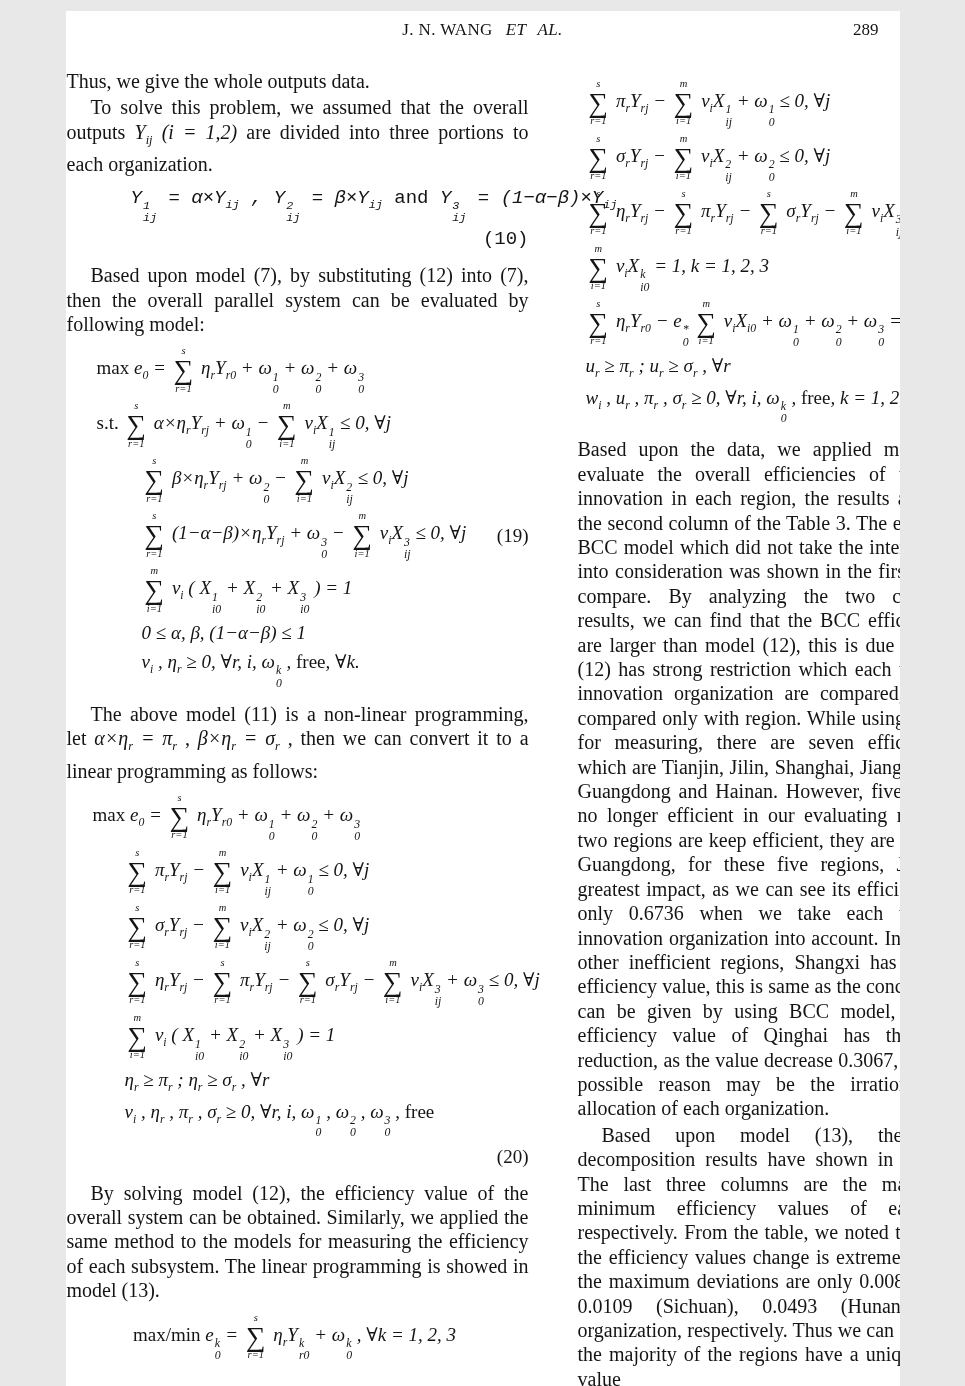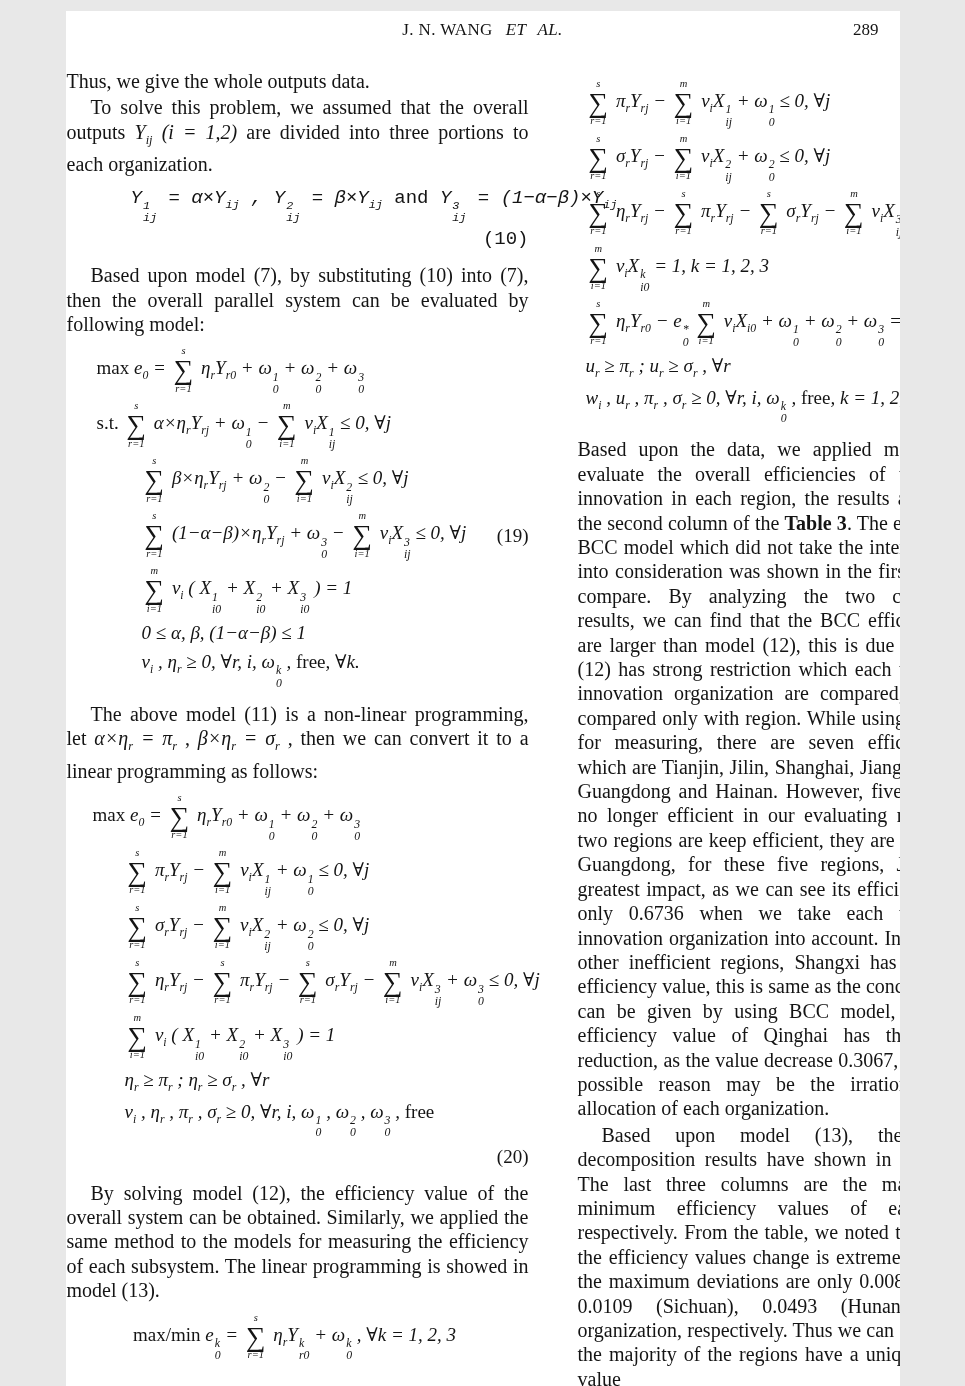--- a/index.html
+++ b/index.html
@@ -35,21 +35,21 @@
   .eqno{font-style:normal;flex:0 0 auto;padding-left:6px;}
   .up{font-style:normal;}
   sub{font-size:.62em;}
   .ss{display:inline-flex;flex-direction:column;align-items:flex-start;
       font-size:.62em;line-height:1.05;vertical-align:-.5em;margin-left:1px;}
   .bo{display:inline-flex;flex-direction:column;align-items:center;
       vertical-align:middle;margin:0 3px;font-style:normal;line-height:1;}
   .bo .lt,.bo .lb{font-size:.55em;font-style:italic;line-height:1.05;}
   .bo .sg{font-size:1.45em;line-height:.95;}
   .im{font-style:italic;}
-  .bseg{font-weight:bold;}
+  .bseg{font-weight:normal;}
   
   .ftr{flex:0 0 auto;display:flex;justify-content:space-between;align-items:flex-end;
        font-size:17px;padding:0 3px 8px 1px;}
   .journal{font-weight:bold;font-style:italic;}
 </style>
 </head>
 <body>
 
 <div class="page">
 
@@ -75,21 +75,21 @@
                 <span>3</span>
                 <span>ij</span>
               </span> = (1−α−β)×Y<sub>ij</sub></span>
             <span class="eqno"></span>
           </div>
           <div class="eqrow">
             <span class="fx"></span>
             <span class="eqno">(10)</span>
           </div>
         </div>
-      <p class="ind"><span>Based upon model (7), by substituting (10) into (7), then the overall parallel system can be evaluated by following model:</span></p>
+      <p class="ind"><span>Based upon model (7), by substituting (12) into (7), then the overall parallel system can be evaluated by following model:</span></p>
       <div class="eqgroup">
           <div class="eqrow lead">
             <span class="fx"><span class="up">max</span> e<sub>0</sub> = <span class="bo">
                 <span class="lt">s</span>
                 <span class="sg">∑</span>
                 <span class="lb">r=1</span>
               </span> η<sub>r</sub>Y<sub>r0</sub> + ω<span class="ss">
                 <span>1</span>
                 <span>0</span>
               </span> + ω<span class="ss">

